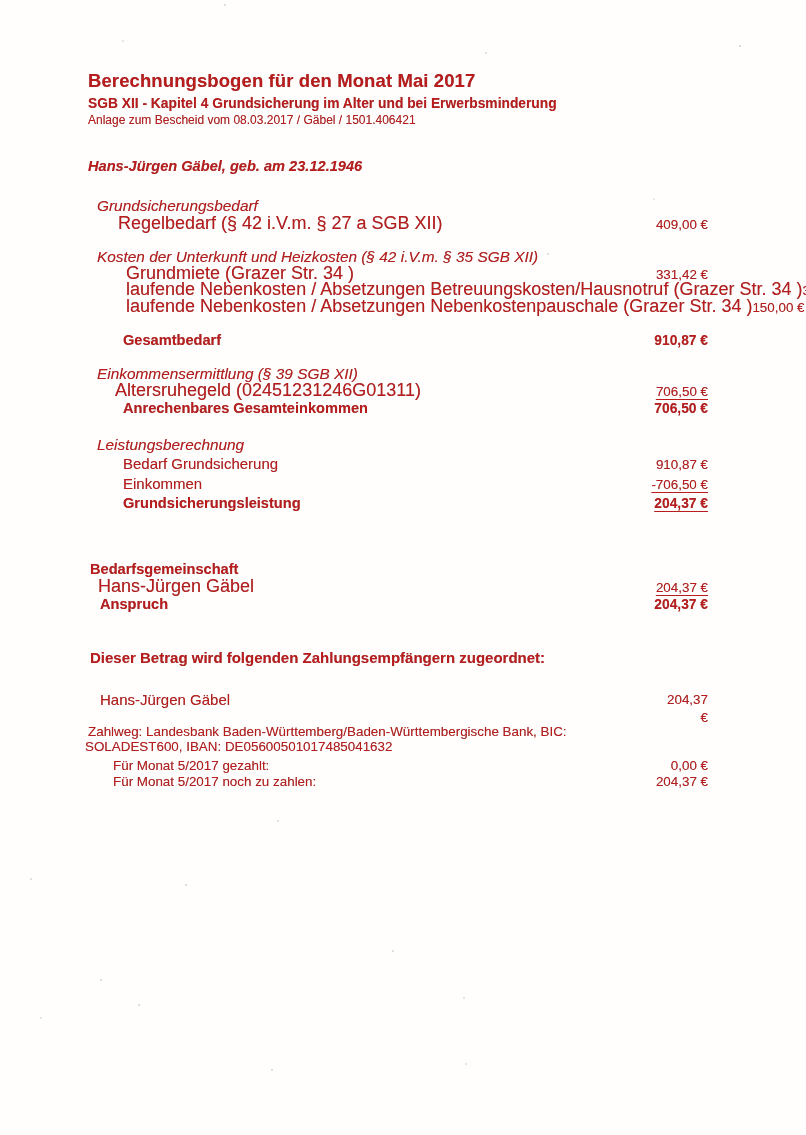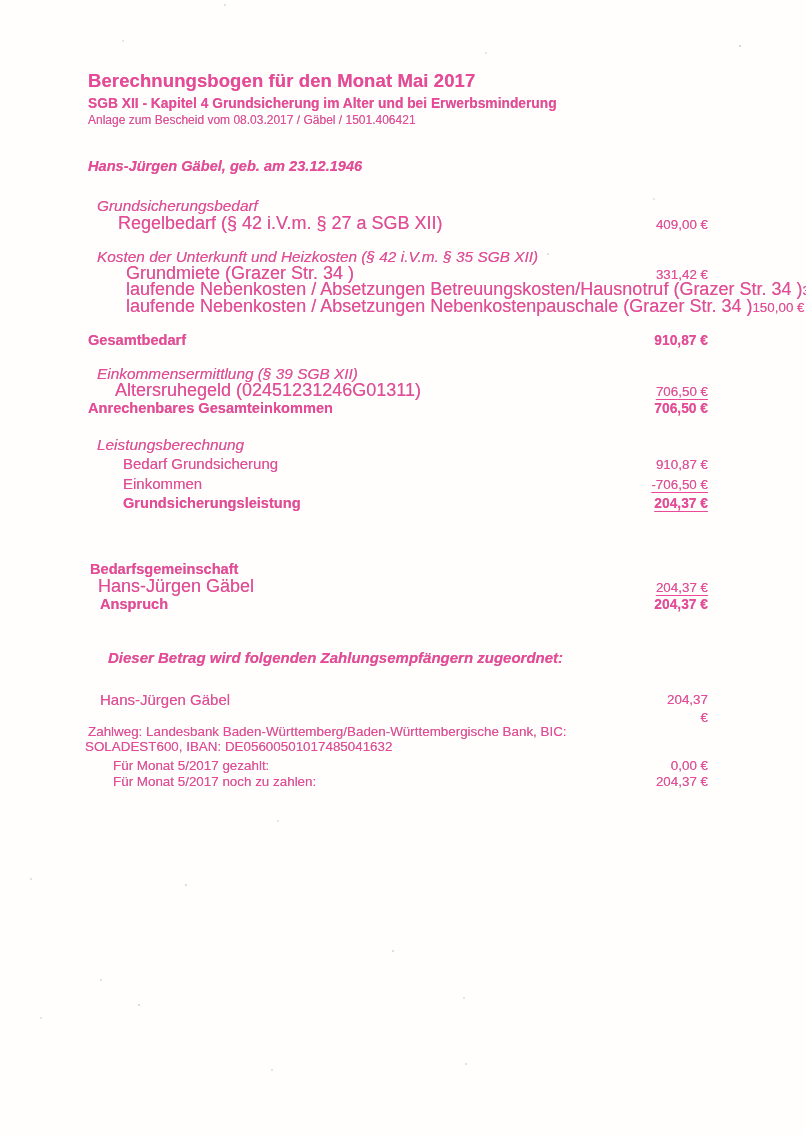--- a/index.html
+++ b/index.html
@@ -2,21 +2,21 @@
 <html lang="de"><head>
 <meta charset="utf-8">
 <style>
   html,body{margin:0;padding:0;background:#ffffff;}
   .page{
     position:relative;
     width:806px;height:1135px;
     background:#fffefd;
     overflow:hidden;
     font-family:"Liberation Sans","DejaVu Sans",sans-serif;
-    color:#ec4899;
+    color:#b91c1c;
     text-shadow:0 0 .5px rgba(20,20,20,.38);
   }
   .content{position:absolute;left:88px;top:70px;width:620px;}
 
   .doc-title{font-size:18.5px;font-weight:700;line-height:22px;letter-spacing:.1px;}
   .doc-subtitle{font-size:13.8px;font-weight:700;line-height:17px;margin-top:3px;}
   .doc-annex{font-size:12px;line-height:17px;}
   .person{margin-top:28px;font-size:14.6px;font-weight:700;line-height:18px;font-style:italic;}
 
   .sec-h{font-style:italic;font-size:15.4px;line-height:18px;margin-left:9px;}
@@ -30,30 +30,30 @@
   .u{text-decoration:underline;text-underline-offset:2.5px;text-decoration-thickness:1.1px;}
 
   .rlh14{line-height:14.5px}.rlh15{line-height:15.5px}.rlh16{line-height:16.5px}
   .rlh17{line-height:17px}.rlh19{line-height:19px}
 
   .mt4{margin-top:4px}.mt14{margin-top:14px}.mt15{margin-top:15px}.mt16{margin-top:16px}
   .mt19{margin-top:19px}.mt22{margin-top:22px}
 
   .i-regel{margin-left:30px}
   .i-house{margin-left:38px}
-  .i-total{}
+  .i-total{margin-left:35px}
   .i-alters{margin-left:27px}
   .i-calc{margin-left:35px}
   .i-member{margin-left:10px}
   .i-anspruch{margin-left:12px}
   .i-payee{margin-left:12px}
   .i-monat{margin-left:25px}
 
   .bedarfsg{font-size:14.6px;font-weight:700;line-height:17px;margin-top:48px;margin-left:2px;}
-  .dieser{font-size:15px;font-weight:700;line-height:18px;margin-top:36px;margin-left:20px;font-style:italic;}
+  .dieser{font-size:15px;font-weight:700;line-height:18px;margin-top:36px;margin-left:2px;}
   .payee-row{margin-top:24px;align-items:flex-start;}
   .payee-name{font-size:15px;line-height:18px;}
   .payee-amt{width:52px;text-align:right;font-size:13.4px;line-height:17.5px;white-space:normal;}
   .zahlweg{font-size:13.4px;line-height:15.2px;}
   .zw1{margin-top:-2px;}
   .zw2{margin-left:-3px;}
 
   
   .specks{position:absolute;top:0;left:0;width:2px;height:2px;border-radius:50%;background:transparent;
     box-shadow:

